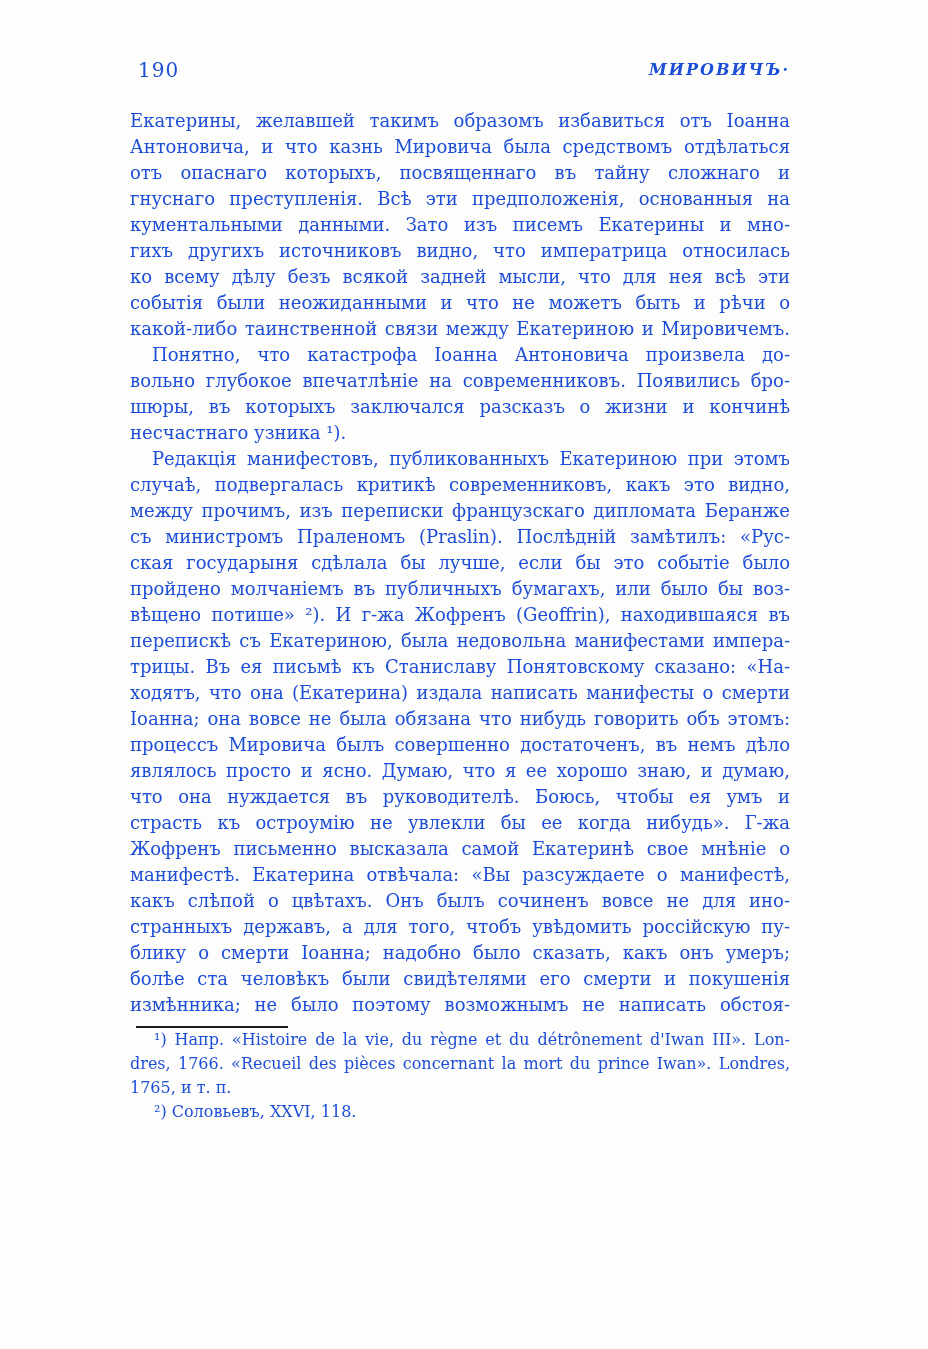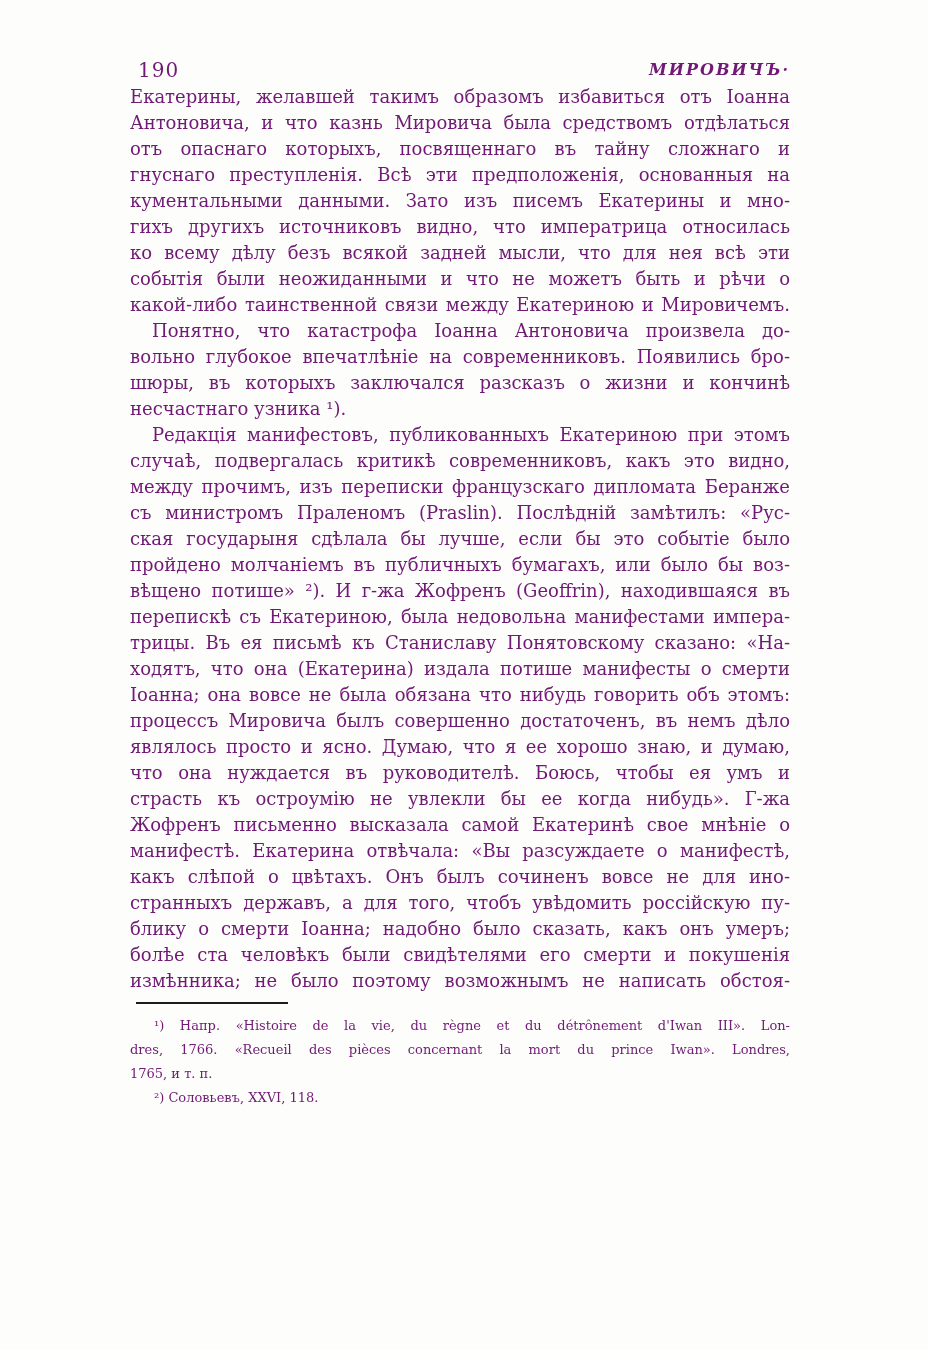--- a/index.html
+++ b/index.html
@@ -6,21 +6,21 @@
     margin: 0;
     padding: 0;
     background: #e8e8e6;
   }
   .page {
     position: relative;
     width: 928px;
     height: 1349px;
     margin: 0 auto;
     background: #fdfdfb;
-    color: #701a75;
+    color: #1d4ed8;
     font-family: "DejaVu Serif", "Liberation Serif", serif;
     overflow: hidden;
   }
   .content {
     position: absolute;
     left: 130px;
     top: 56px;
     width: 660px;
   }
   .head {
@@ -38,20 +38,21 @@
     display: block;
     width: 100%;
     text-align: right;
     font-size: 16px;
     font-weight: 700;
     letter-spacing: 2px;
     padding-top: 4px;
     font-style: italic;
   }
   .bodytext {
+    margin-top: 24px;
     font-size: 18px;
     line-height: 26px;
   }
   .line {
     text-align: justify;
     text-align-last: justify;
     white-space: nowrap;
     height: 26px;
   }
   .line.no-stretch {
@@ -61,22 +62,21 @@
     padding-left: 22px;
   }
   .fnrule {
     margin-top: 8px;
     margin-left: 6px;
     width: 152px;
     height: 0;
     border-top: 2px solid #1c1c1c;
   }
   .footnotes {
-    margin-top: 10px;
-    font-size: 13px;
+    font-size: 16px;
     line-height: 24px;
   }
   .footnotes .line {
     height: 24px;
   }
   .footnotes .line.indent {
     padding-left: 24px;
   }
 </style>
 </head>
@@ -106,21 +106,21 @@
         <div class="line no-stretch">несчастнаго узника ¹).</div>
         <div class="line indent">Редакція манифестовъ, публикованныхъ Екатериною при этомъ</div>
         <div class="line">случаѣ, подвергалась критикѣ современниковъ, какъ это видно,</div>
         <div class="line">между прочимъ, изъ переписки французскаго дипломата Беранже</div>
         <div class="line">съ министромъ Праленомъ (Praslin). Послѣдній замѣтилъ: «Рус-</div>
         <div class="line">ская государыня сдѣлала бы лучше, если бы это событіе было</div>
         <div class="line">пройдено молчаніемъ въ публичныхъ бумагахъ, или было бы воз-</div>
         <div class="line">вѣщено потише» ²). И г-жа Жофренъ (Geoffrin), находившаяся въ</div>
         <div class="line">перепискѣ съ Екатериною, была недовольна манифестами импера-</div>
         <div class="line">трицы. Въ ея письмѣ къ Станиславу Понятовскому сказано: «На-</div>
-        <div class="line">ходятъ, что она (Екатерина) издала потише манифесты о смерти</div>
+        <div class="line">ходятъ, что она (Екатерина) издала написать манифесты о смерти</div>
         <div class="line">Іоанна; она вовсе не была обязана что нибудь говорить объ этомъ:</div>
         <div class="line">процессъ Мировича былъ совершенно достаточенъ, въ немъ дѣло</div>
         <div class="line">являлось просто и ясно. Думаю, что я ее хорошо знаю, и думаю,</div>
         <div class="line">что она нуждается въ руководителѣ. Боюсь, чтобы ея умъ и</div>
         <div class="line">страсть къ остроумію не увлекли бы ее когда нибудь». Г-жа</div>
         <div class="line">Жофренъ письменно высказала самой Екатеринѣ свое мнѣніе о</div>
         <div class="line">манифестѣ. Екатерина отвѣчала: «Вы разсуждаете о манифестѣ,</div>
         <div class="line">какъ слѣпой о цвѣтахъ. Онъ былъ сочиненъ вовсе не для ино-</div>
         <div class="line">странныхъ державъ, а для того, чтобъ увѣдомить россійскую пу-</div>
         <div class="line">блику о смерти Іоанна; надобно было сказать, какъ онъ умеръ;</div>

